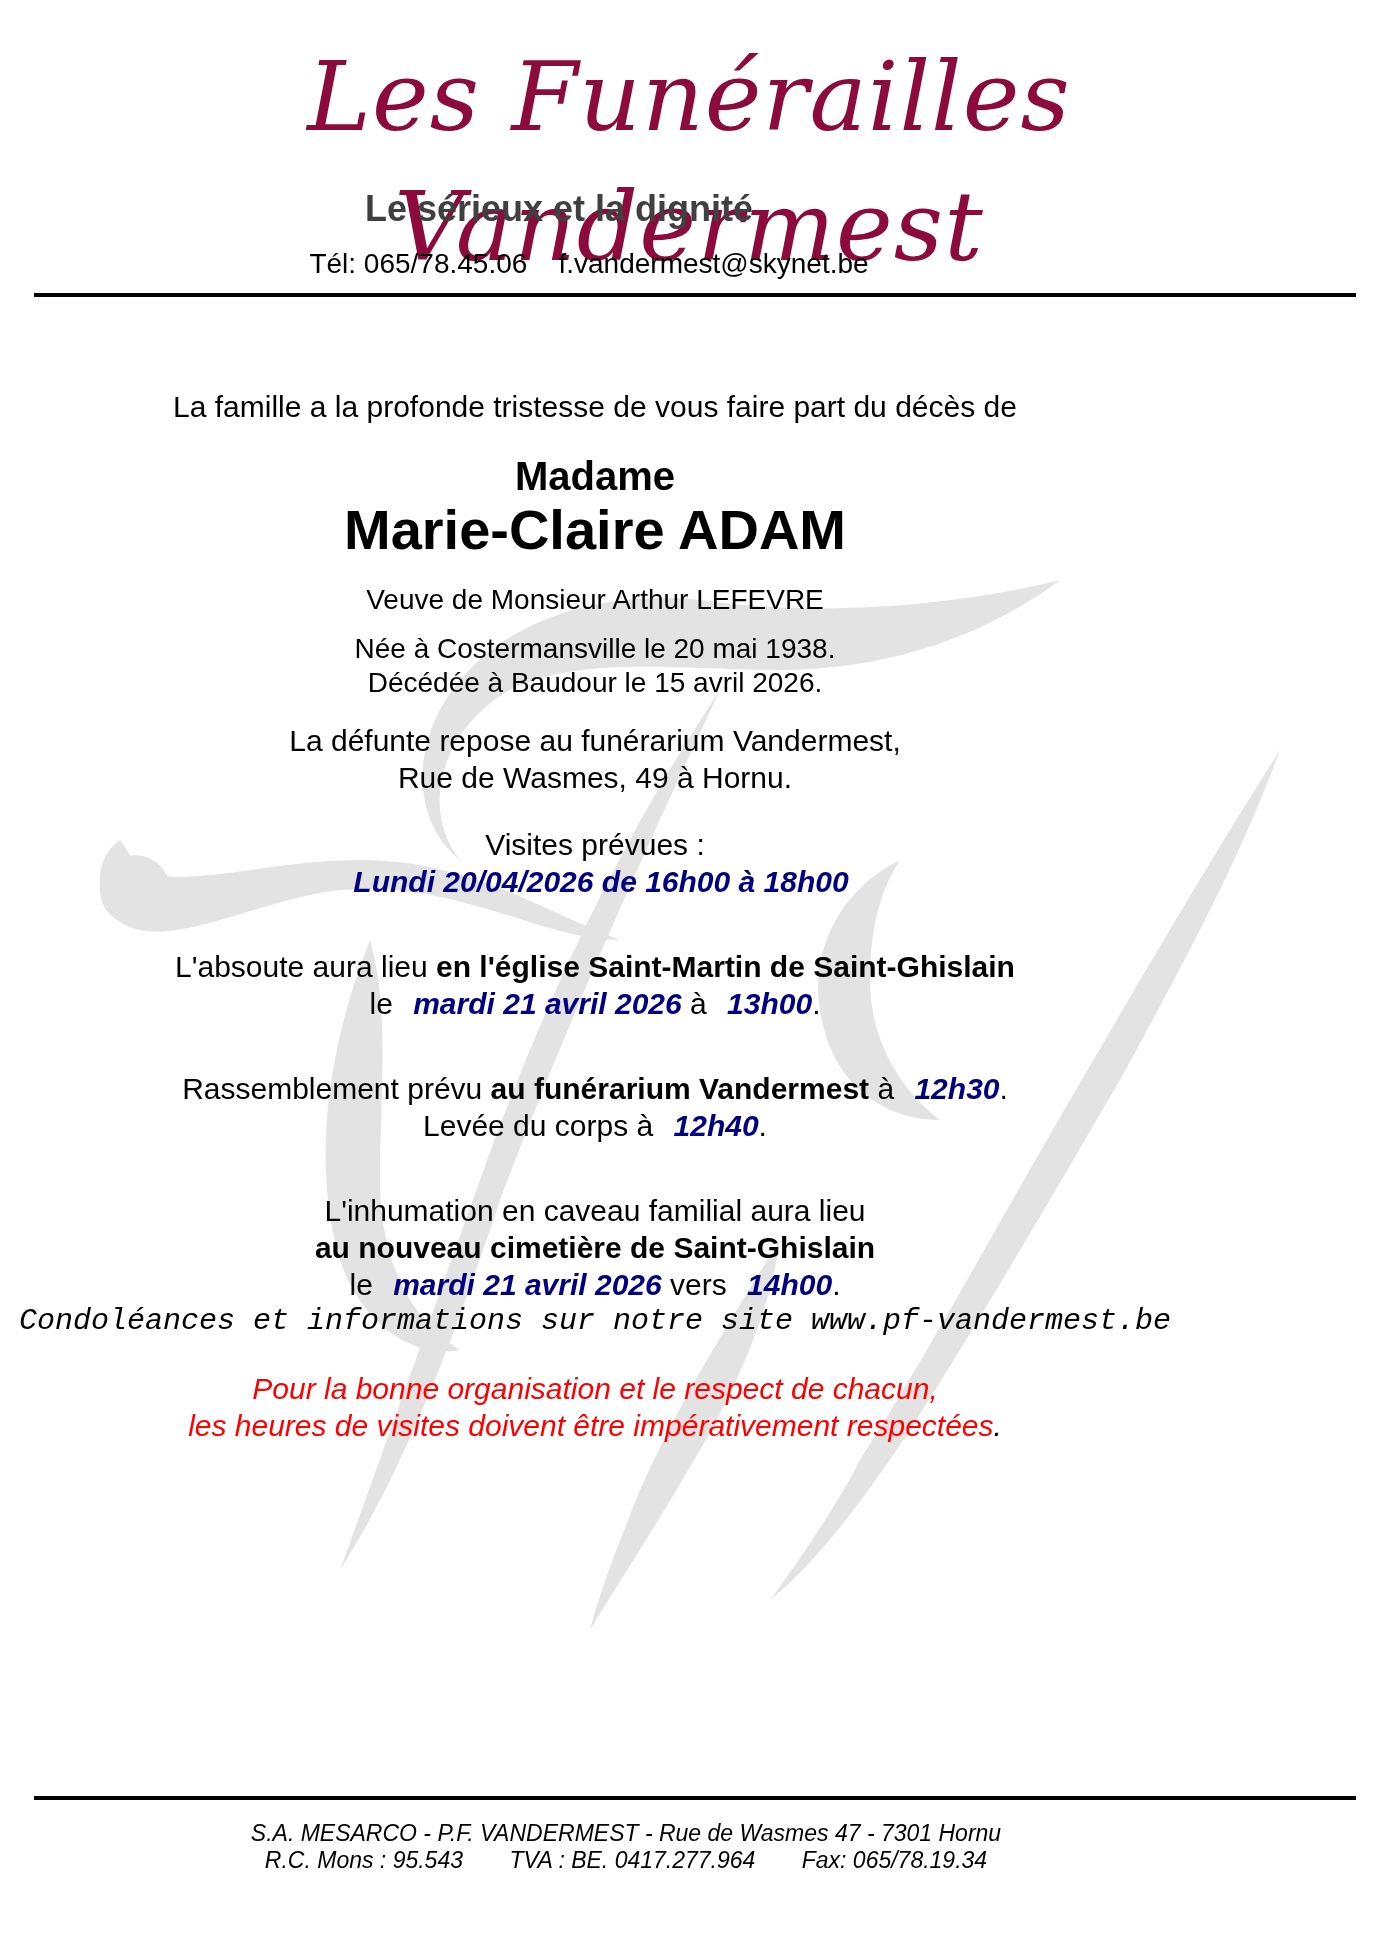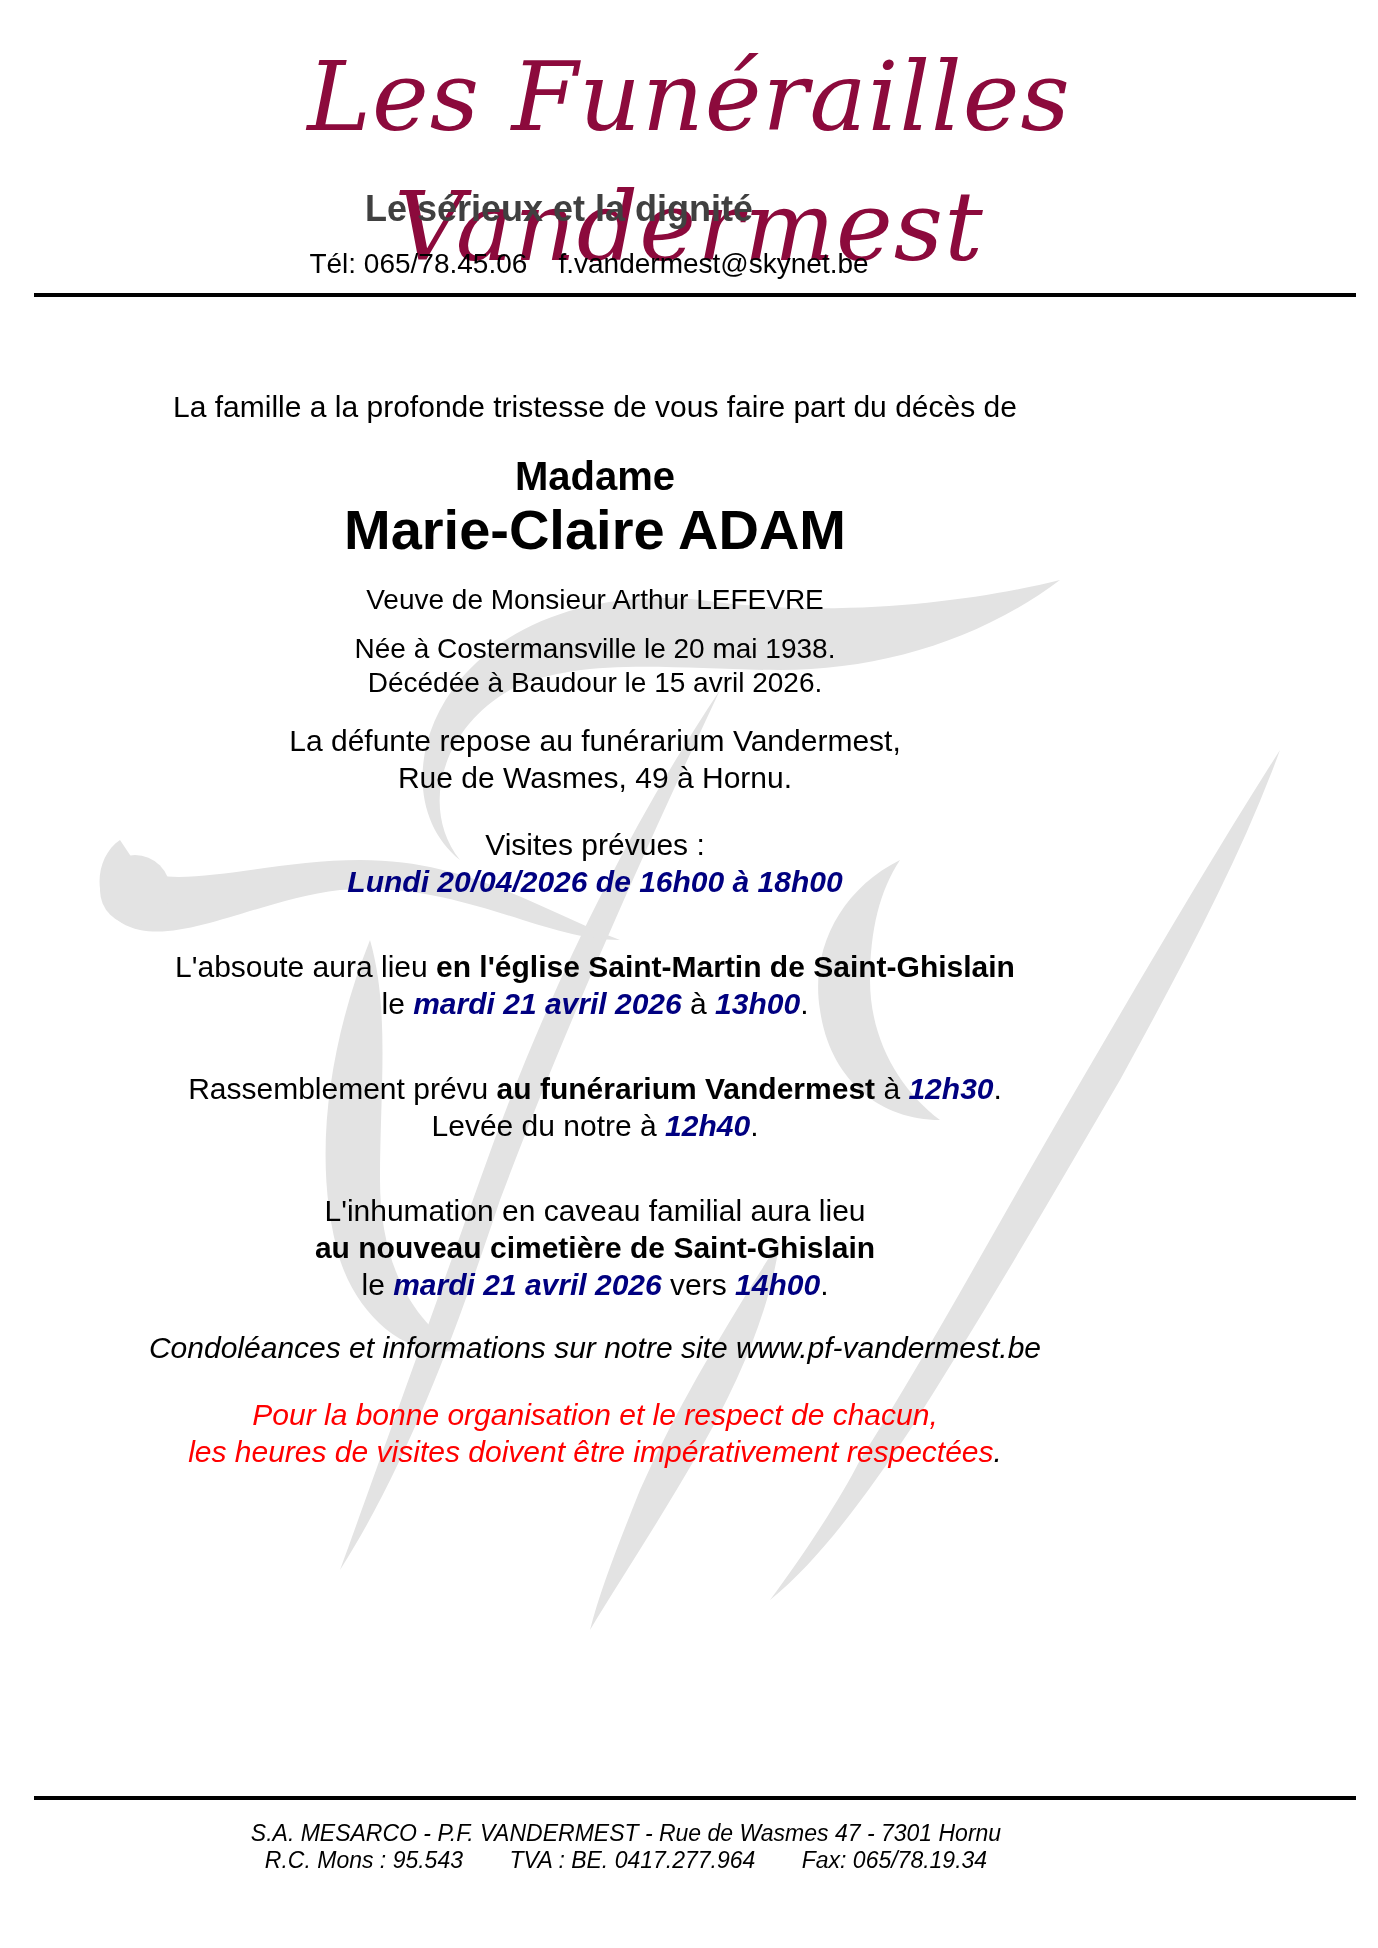--- a/index.html
+++ b/index.html
@@ -5,21 +5,21 @@
   html,body{margin:0;padding:0;background:#fff;}
   body{width:1378px;height:1948px;position:relative;overflow:hidden;font-family:"Liberation Sans",sans-serif;color:#000;}
   .title{position:absolute;top:32px;left:0;width:1378px;text-align:center;font-family:"DejaVu Serif",serif;font-style:italic;font-size:96px;color:#8c0a3c;letter-spacing:1px;line-height:130px;font-weight:normal;}
   .tagline{position:absolute;top:188px;left:0;width:1118px;text-align:center;font-weight:bold;font-size:36px;color:#404040;}
   .contact{position:absolute;top:248px;left:0;width:1178px;text-align:center;font-size:28px;}
   .rule{position:absolute;left:34px;width:1322px;height:4px;background:#000;}
   .watermark{position:absolute;left:80px;top:560px;width:1220px;height:1080px;pointer-events:none;}
   .body{position:absolute;top:388px;left:0;width:1190px;text-align:center;}
   .line{display:block;font-size:30px;line-height:37px;}
   .b{font-weight:bold;}
-  .nv{color:#000080;font-weight:bold;font-style:italic;}
+  .nv{color:#000080;font-weight:bold;font-style:italic;margin-left:12px;}
   .it{font-style:italic;}
   .red{color:#ff0000;font-style:italic;}
   .footer{position:absolute;top:1820px;left:0;width:1252px;text-align:center;font-style:italic;font-size:23px;line-height:27px;}
   .sp{display:inline-block;width:40px;}
 </style>
 </head>
 <body>
 
 <svg class="watermark" viewBox="0 0 1220 1080">
   <g fill="#e3e3e3">
@@ -51,27 +51,27 @@
   <span class="line" style="font-size:28px;line-height:34px;">Décédée à Baudour le 15 avril 2026.</span>
   <span class="line" style="margin-top:22px;">La défunte repose au funérarium Vandermest,</span>
   <span class="line">Rue de Wasmes, 49 à Hornu.</span>
   <span class="line" style="margin-top:30px;">Visites prévues :</span>
   <span class="line nv">Lundi 20/04/2026 de 16h00 à 18h00</span>
 
   <span class="line" style="margin-top:48px;"><span>L'absoute aura lieu </span><span class="b">en l'église Saint-Martin de Saint-Ghislain</span></span>
   <span class="line"><span>le </span><span class="nv">mardi 21 avril 2026</span><span> à </span><span class="nv">13h00</span><span>.</span></span>
 
   <span class="line" style="margin-top:48px;"><span>Rassemblement prévu </span><span class="b">au funérarium Vandermest</span><span> à </span><span class="nv">12h30</span><span>.</span></span>
-  <span class="line"><span>Levée du notre à </span><span class="nv">12h40</span><span>.</span></span>
+  <span class="line"><span>Levée du corps à </span><span class="nv">12h40</span><span>.</span></span>
 
   <span class="line" style="margin-top:48px;">L'inhumation en caveau familial aura lieu</span>
   <span class="line b">au nouveau cimetière de Saint-Ghislain</span>
   <span class="line"><span>le </span><span class="nv">mardi 21 avril 2026</span><span> vers </span><span class="nv">14h00</span><span>.</span></span>
 
-  <span class="line it" style="margin-top:26px;">Condoléances et informations sur notre site www.pf-vandermest.be</span>
+  <span class="line it" style="font-family:Liberation Mono, monospace;">Condoléances et informations sur notre site www.pf-vandermest.be</span>
 
   <span class="line red" style="margin-top:30px;">Pour la bonne organisation et le respect de chacun,</span>
   <span class="line"><span class="red">les heures de visites doivent être impérativement respectées</span><span class="it">.</span></span>
 </div>
 
 <div class="rule" style="top:1796px;"></div>
 <div class="footer">
   <div>S.A. MESARCO - P.F. VANDERMEST - Rue de Wasmes 47 - 7301  Hornu</div>
   <div>
     <span>R.C. Mons : 95.543</span><span class="sp"></span>

